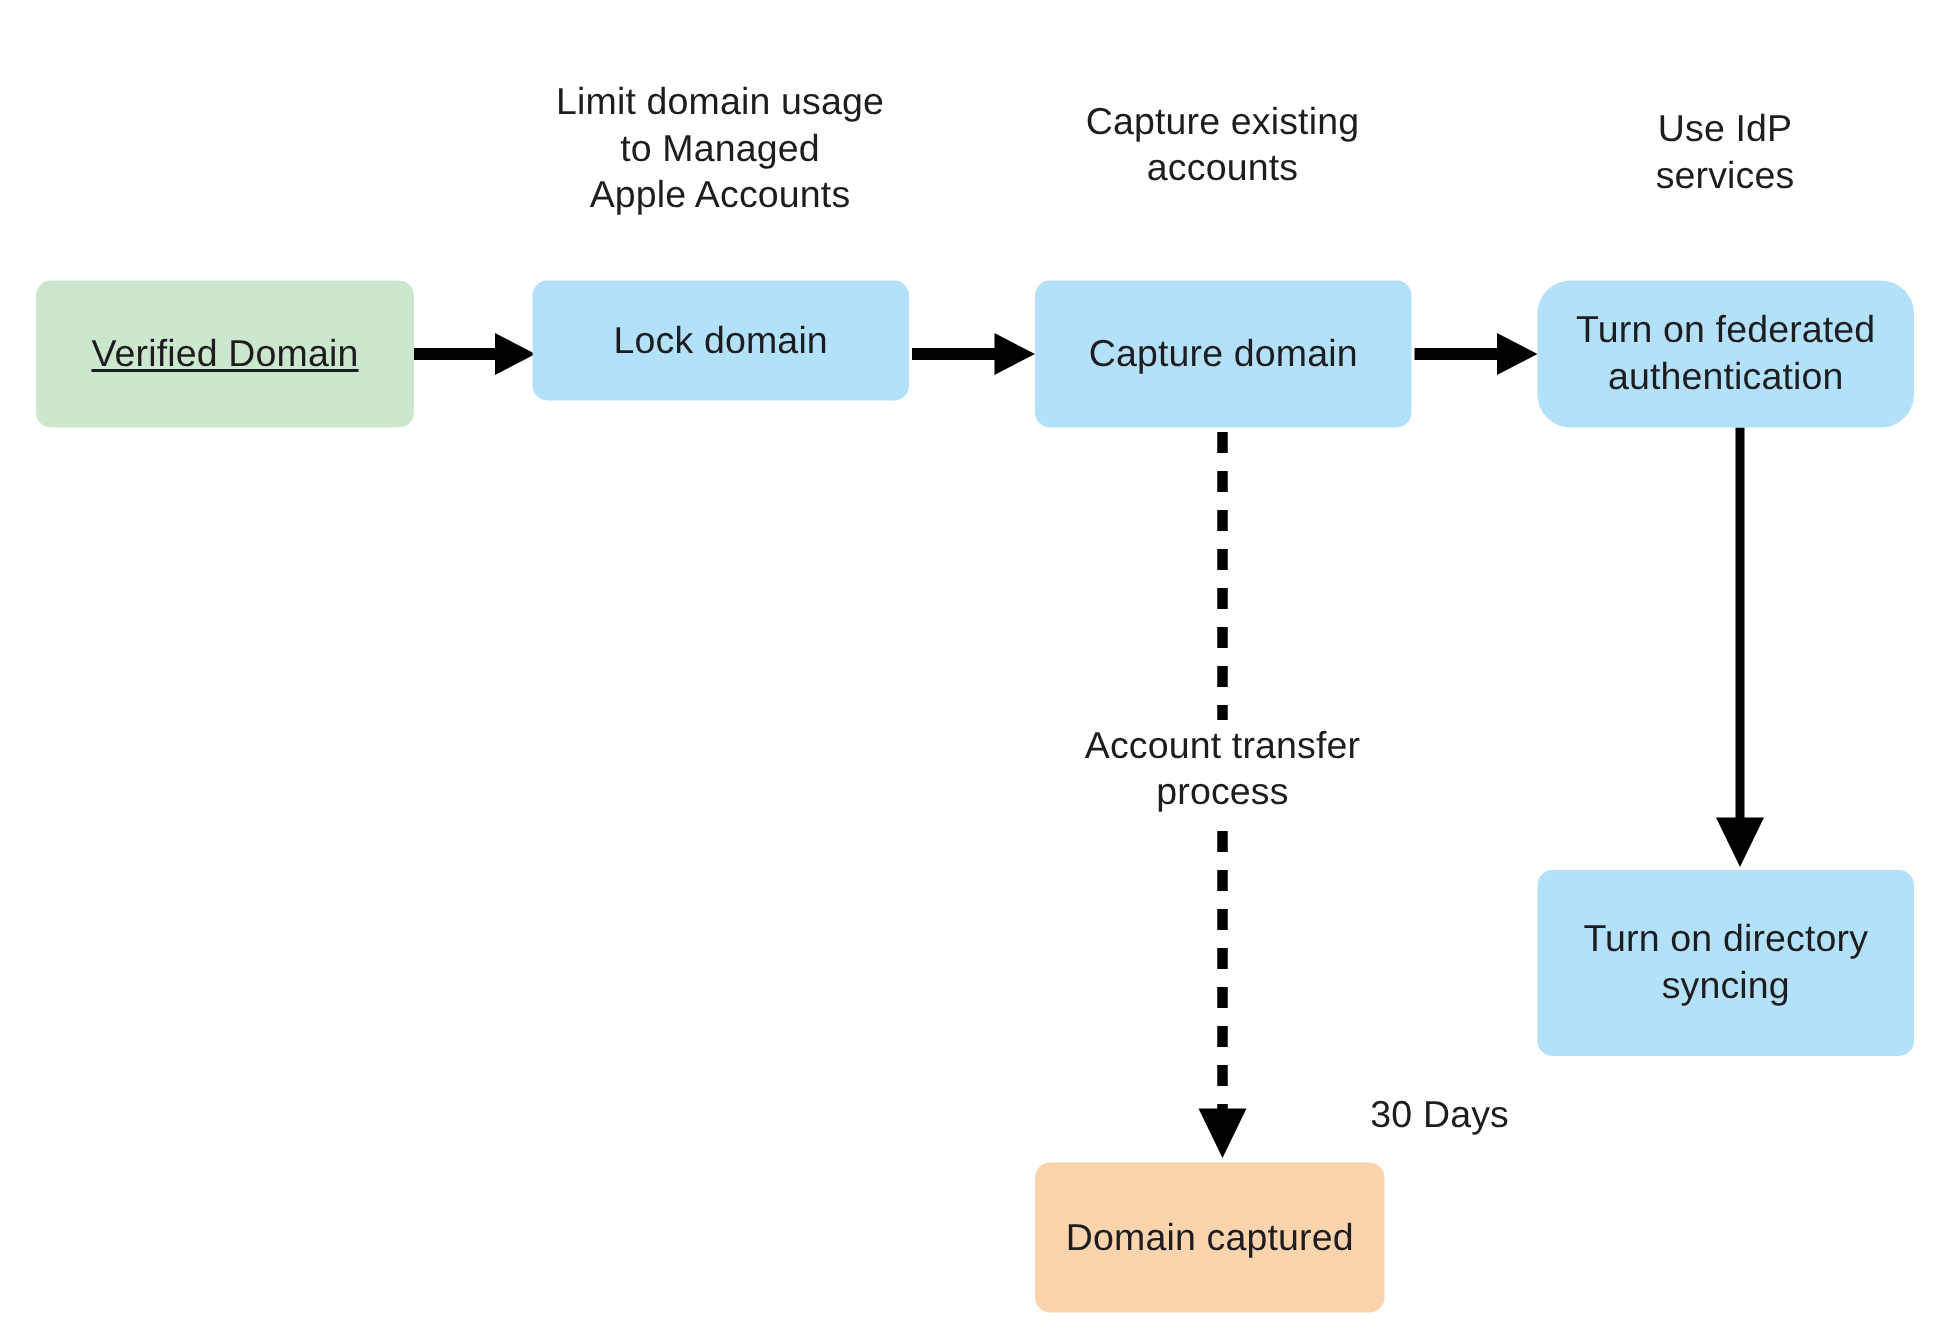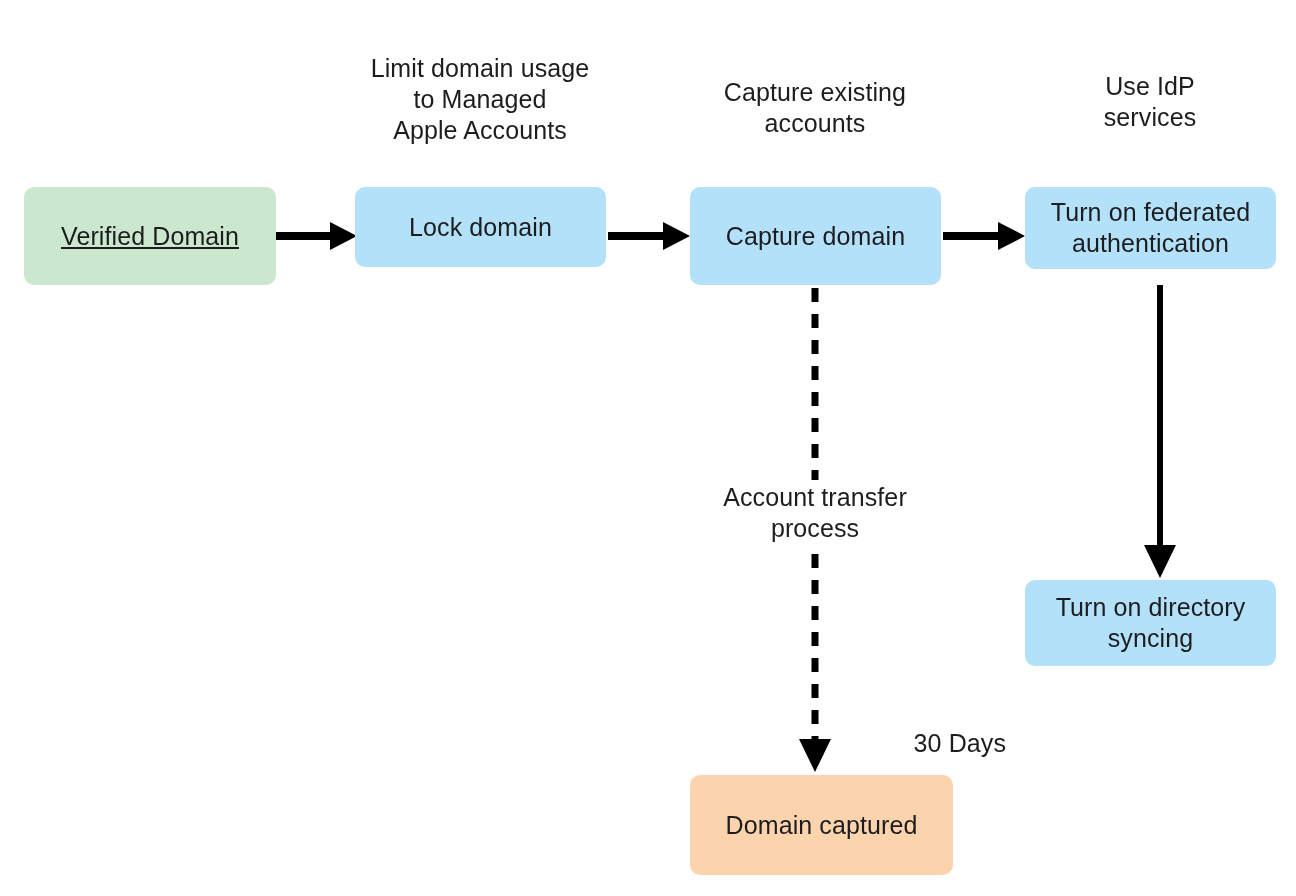--- a/index.html
+++ b/index.html
@@ -53,27 +53,27 @@
     width: 1296px;
     height: 896px;
     pointer-events: none;
     overflow: visible;
   }
 
   
   #node-verified-domain      { left: 24px;   top: 167px; width: 252px; height: 98px; }
   #node-lock-domain          { left: 355px;  top: 167px; width: 251px; height: 80px; }
   #node-capture-domain       { left: 690px;  top: 167px; width: 251px; height: 98px; padding-left: 10px; }
-  #node-federated-auth       { left: 1025px; top: 167px; width: 251px; height: 82px; }
-  #node-directory-syncing    { left: 1025px; top: 560px; width: 251px; height: 86px; }
-  #node-domain-captured      { left: 690px;  top: 755px; width: 263px; height: 100px; }
+  #node-federated-auth       { left: 1025px; top: 167px; width: 251px; height: 98px; border-radius: 22px; }
+  #node-directory-syncing    { left: 1025px; top: 560px; width: 251px; height: 124px; }
+  #node-domain-captured      { left: 690px;  top: 755px; width: 233px; height: 100px; }
 
   
   #caption-lock-domain       { left: 330px;  top: 33px;  width: 300px; }
-  #caption-capture-domain    { left: 665px;  top: 57px;  width: 300px; }
+  #caption-capture-domain    { left: 665px;  top: 46px;  width: 300px; }
   #caption-federated-auth    { left: 1000px; top: 51px;  width: 300px; }
   #caption-transfer-process  { left: 665px;  top: 462px; width: 300px; }
   #caption-thirty-days       { left: 846px;  top: 708px; width: 160px; text-align: right; }
 </style>
 </head>
 <body>
 
 <div id="diagram-canvas">
 
   <svg class="edge-svg" viewBox="0 0 1296 896" xmlns="http://www.w3.org/2000/svg">

